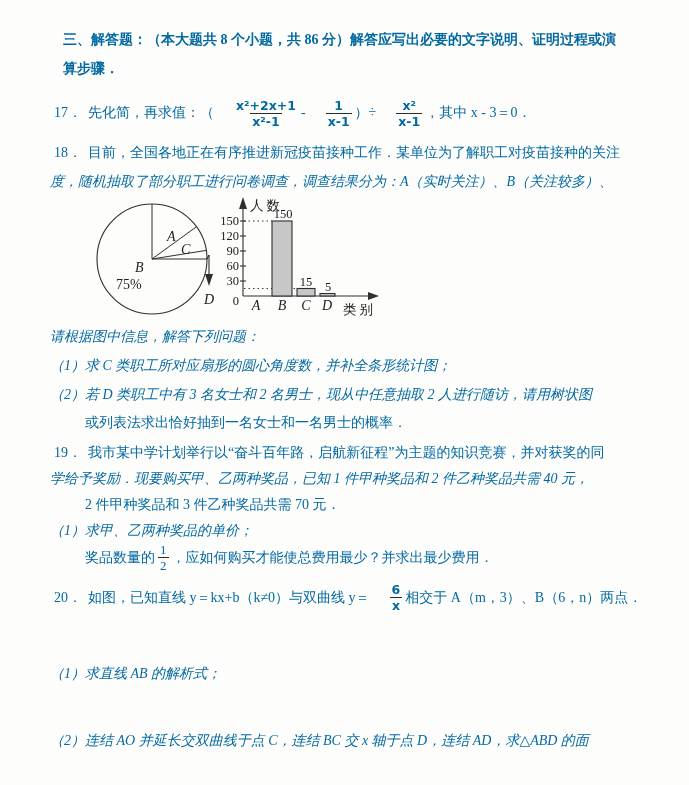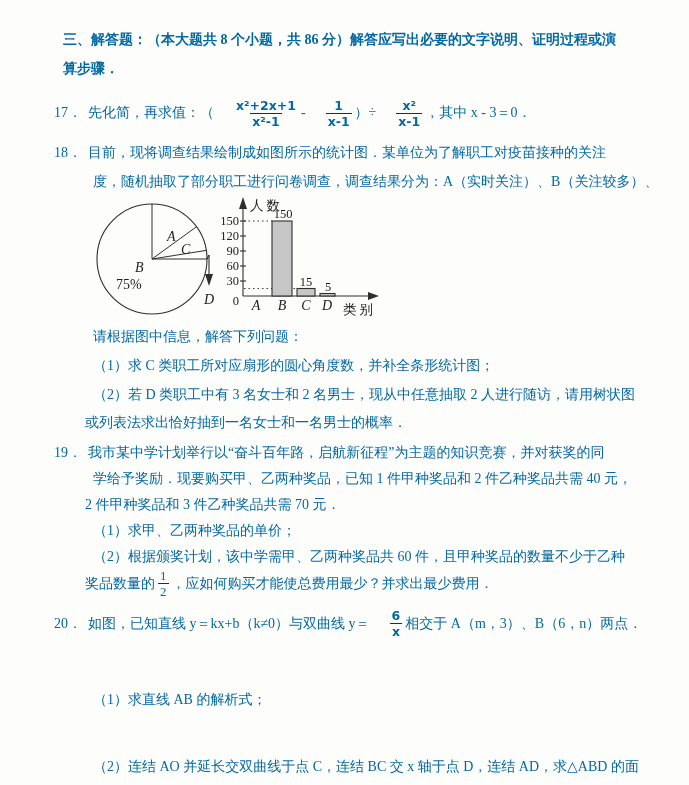--- a/index.html
+++ b/index.html
@@ -4,21 +4,21 @@
 <style>
   html,body{margin:0;padding:0;}
   body{background:#ffffff;font-family:"Liberation Serif","DejaVu Serif",serif;}
   .doc{position:relative;width:689px;height:785px;background:#fdfdfc;color:#0369a1;
        font-size:14px;overflow:hidden;}
   .content{padding-top:26px;}
   .line{line-height:28.6px;white-space:nowrap;}
   .bold{font-weight:bold;}
   .ind-h{padding-left:63px;}
   .ind-a{padding-left:54px;}
-  .ind-b{padding-left:93px;}
+  .ind-b{padding-left:50px;font-style:italic;}
   .ind-c{padding-left:85px;}
   .pnum{display:inline-block;margin-right:6px;}
   .fline{display:flex;align-items:center;}
   .p17line{height:52px;margin-top:4px;}
   .p19 .line{line-height:26px;}
   .p19{margin-top:2px;}
   .p19frac{height:36px;margin-top:-4px;}
   .p20line{height:44px;}
   .p20 .line{line-height:27px;margin-top:40px;}
   .frac{display:inline-flex;flex-direction:column;align-items:center;
@@ -61,21 +61,21 @@
       <span class="den">x-1</span>
     </span>
     <span>）÷</span>
     <span class="frac fbold">
       <span class="num">x²</span>
       <span class="den">x-1</span>
     </span>
     <span>，其中 x - 3＝0．</span>
   </div>
 
-  <div class="line ind-a"><span class="pnum">18．</span><span>目前，现将调查结果绘制成如图所示的统计图．某单位为了解职工对疫苗接种的关注</span></div>
+  <div class="line ind-a"><span class="pnum">18．</span><span>目前，全国各地正在有序推进新冠疫苗接种工作．某单位为了解职工对疫苗接种的关注</span></div>
   <div class="line ind-b">度，随机抽取了部分职工进行问卷调查，调查结果分为：A（实时关注）、B（关注较多）、</div>
 
   <div class="figure">
     <svg width="689" height="130" viewBox="0 0 689 130">
 
       <g>
         <circle class="ln" cx="152" cy="66" r="55"></circle>
         <g id="pie-lines">
               <line x1="152" y1="66" x2="152.0" y2="11.0"></line>
               <line x1="152" y1="66" x2="196.5" y2="33.7"></line>
@@ -135,21 +135,20 @@
   <div class="line ind-b">请根据图中信息，解答下列问题：</div>
   <div class="line ind-b">（1）求 C 类职工所对应扇形的圆心角度数，并补全条形统计图；</div>
   <div class="line ind-b">（2）若 D 类职工中有 3 名女士和 2 名男士，现从中任意抽取 2 人进行随访，请用树状图</div>
   <div class="line ind-c">或列表法求出恰好抽到一名女士和一名男士的概率．</div>
 
   <div class="p19">
     <div class="line ind-a"><span class="pnum">19．</span><span>我市某中学计划举行以“奋斗百年路，启航新征程”为主题的知识竞赛，并对获奖的同</span></div>
     <div class="line ind-b">学给予奖励．现要购买甲、乙两种奖品，已知 1 件甲种奖品和 2 件乙种奖品共需 40 元，</div>
     <div class="line ind-c">2 件甲种奖品和 3 件乙种奖品共需 70 元．</div>
     <div class="line ind-b">（1）求甲、乙两种奖品的单价；</div>
-    <div class="line ind-b">（2）根据颁奖计划，该中学需甲、乙两种奖品共 60 件，且甲种奖品的数量不少于乙种</div>
     <div class="fline p19frac ind-c">
       <span>奖品数量的</span>
       <span class="frac">
         <span class="num">1</span>
         <span class="den">2</span>
       </span>
       <span>，应如何购买才能使总费用最少？并求出最少费用．</span>
     </div>
   </div>
 

